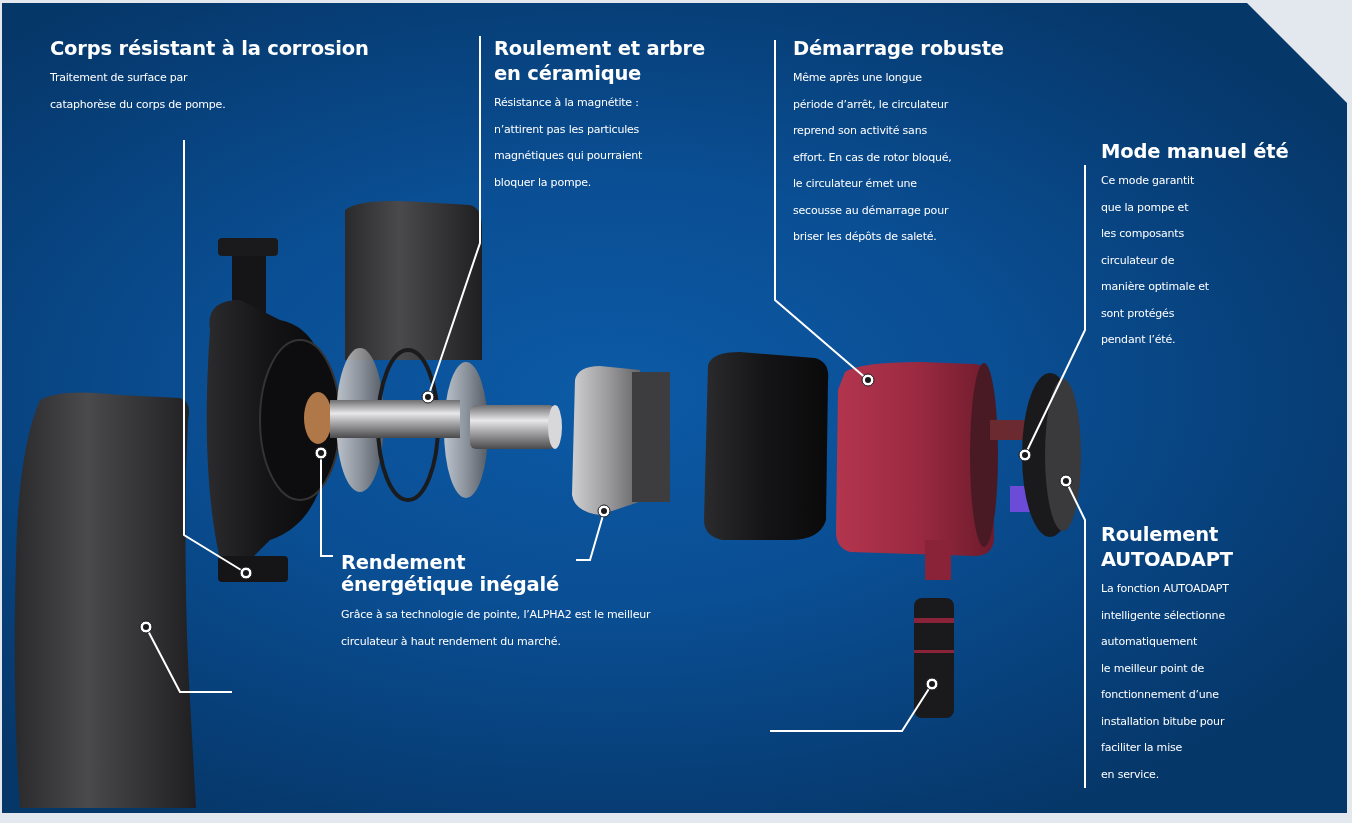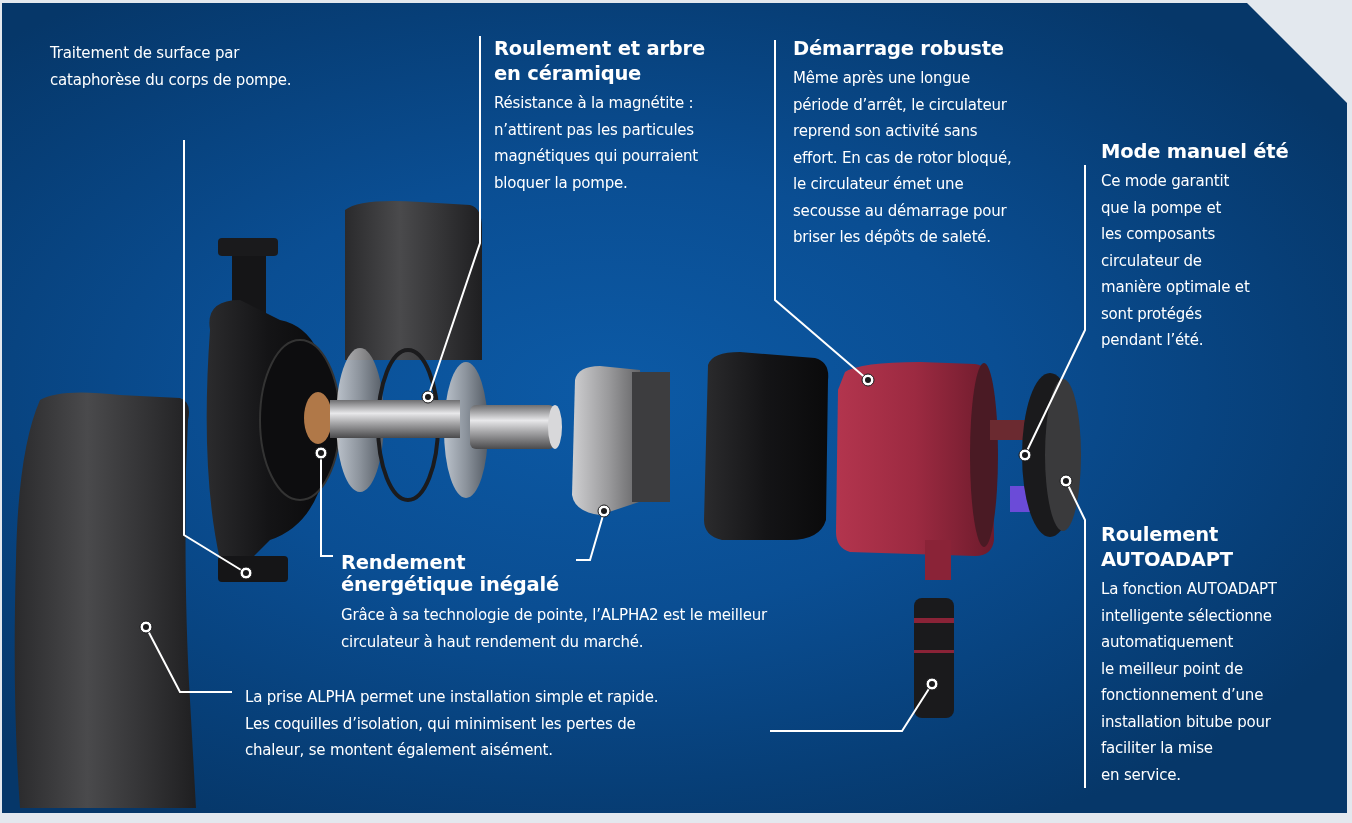--- a/index.html
+++ b/index.html
@@ -3,21 +3,21 @@
 <meta charset="utf-8">
 <style>
   html,body{margin:0;padding:0;}
   body{width:1352px;height:823px;background:#e3e8ee;position:relative;overflow:hidden;font-family:"DejaVu Sans","Liberation Sans",sans-serif;}
   .panel{position:absolute;left:2px;top:3px;width:1345px;height:810px;
     background:radial-gradient(ellipse 65% 60% at 45% 48%, #0c5aa6 0%, #0a4e93 45%, #073f78 80%, #063769 100%);
     clip-path:polygon(0 0, 1245px 0, 1345px 100px, 1345px 810px, 0 810px);}
   .lines{position:absolute;left:0;top:0;width:1352px;height:823px;}
   .callout{position:absolute;color:#fff;}
   .callout h2{margin:0;font-size:19.5px;font-weight:bold;line-height:25px;letter-spacing:-0.2px;}
-  .callout p{margin:4px 0 0 0;font-size:15px;line-height:26.5px;white-space:pre-line;letter-spacing:-0.2px;}
+  .callout p{margin:4px 0 0 0;font-size:11px;line-height:26.5px;white-space:pre-line;letter-spacing:-0.2px;}
   .art{position:absolute;left:0;top:0;width:1352px;height:823px;}
 </style>
 </head>
 <body>
 
 <div class="panel"></div>
 
 <svg class="art" viewBox="0 0 1352 823">
   <defs>
     <linearGradient id="foam" x1="0" x2="1" y1="0" y2="0">
@@ -145,20 +145,21 @@
     <circle cx="1025" cy="455" r="3" fill="#1a1a1c"></circle>
     <circle cx="321" cy="453" r="3" fill="#1a1a1c"></circle>
     <circle cx="604" cy="511" r="3" fill="#1a1a1c"></circle>
     <circle cx="1066" cy="481" r="3" fill="#1a1a1c"></circle>
     <circle cx="146" cy="627" r="3" fill="#1a1a1c"></circle>
     <circle cx="932" cy="684" r="3" fill="#1a1a1c"></circle>
   </g>
 </svg>
 
 <div class="callout" style="left:50px;top:36px;">
+  <h2>Corps résistant à la corrosion</h2>
   <p>Traitement de surface par
 cataphorèse du corps de pompe.</p>
 </div>
 
 <div class="callout" style="left:494px;top:36px;">
   <h2 style="white-space:pre-line;">Roulement et arbre
 en céramique</h2>
   <p>Résistance à la magnétite :
 n’attirent pas les particules
 magnétiques qui pourraient
@@ -201,16 +202,13 @@
 intelligente sélectionne
 automatiquement
 le meilleur point de
 fonctionnement d’une
 installation bitube pour
 faciliter la mise
 en service.</p>
 </div>
 
 <div class="callout" style="left:245px;top:680px;">
-  <p>La prise ALPHA permet une installation simple et rapide.
-Les coquilles d’isolation, qui minimisent les pertes de
-chaleur, se montent également aisément.</p>
 </div>
 
 </body></html>

